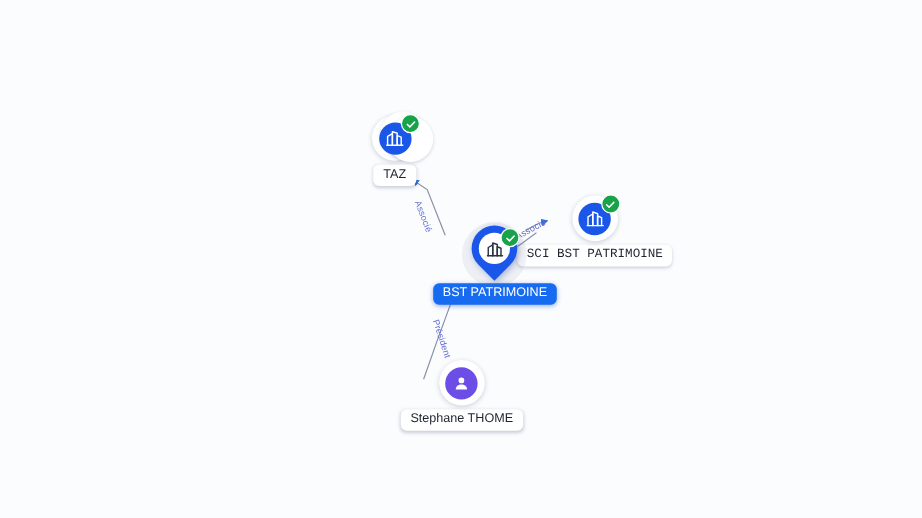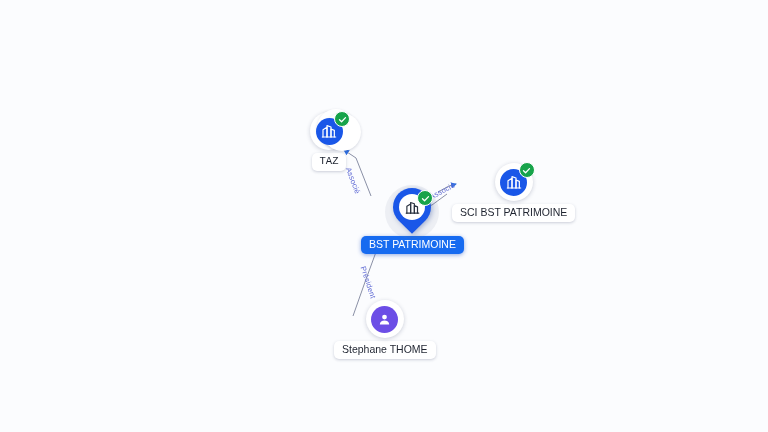--- a/index.html
+++ b/index.html
@@ -186,42 +186,42 @@
 
     <path d="M 341,145 L 346,150" fill="none" stroke="#8a90a6" stroke-width="1"></path>
   </svg>
 
   <div class="edge-label" style="left:348px; top:163px; transform: rotate(69deg);">Associé</div>
 
   <div class="edge-label" style="left:430px; top:193px; transform: rotate(-28deg);">Associé</div>
 
   <div class="edge-label" style="left:363px; top:262px; transform: rotate(72deg);">Président</div>
 
-  <div class="node" style="left:310px; top:112px;font-family:Liberation Mono, monospace;">
+  <div class="node" style="left:310px; top:96px;">
     <div class="circle-node">
       <div class="stack s1"></div>
       <div class="stack s2"></div>
       <div class="disc company" style="position:relative; z-index:3;">
         <svg width="16" height="16" viewBox="0 0 24 24" fill="none">
           <path d="M3 21V10l6-3.5V21" stroke="#ffffff" stroke-width="1.8" stroke-linejoin="round" stroke-linecap="round"></path>
           <path d="M9 21V4l6 2v15" stroke="#ffffff" stroke-width="1.8" stroke-linejoin="round" stroke-linecap="round"></path>
           <path d="M15 21V9l5 2v10" stroke="#ffffff" stroke-width="1.8" stroke-linejoin="round" stroke-linecap="round"></path>
           <path d="M2 21h20" stroke="#ffffff" stroke-width="1.8" stroke-linecap="round"></path>
         </svg>
       </div>
       <div class="badge-check">
         <svg width="9" height="9" viewBox="0 0 24 24" fill="none">
           <path d="M4 12.5l5.5 5.5L20 7" stroke="#ffffff" stroke-width="3.4" stroke-linecap="round" stroke-linejoin="round"></path>
         </svg>
       </div>
     </div>
     <div class="node-label">TAZ</div>
   </div>
 
-  <div class="node" style="left:452px; top:163px;">
+  <div class="node" style="left:431px; top:163px;font-family:Liberation Mono, monospace;">
     <div class="circle-node">
       <div class="disc company">
         <svg width="16" height="16" viewBox="0 0 24 24" fill="none">
           <path d="M3 21V10l6-3.5V21" stroke="#ffffff" stroke-width="1.8" stroke-linejoin="round" stroke-linecap="round"></path>
           <path d="M9 21V4l6 2v15" stroke="#ffffff" stroke-width="1.8" stroke-linejoin="round" stroke-linecap="round"></path>
           <path d="M15 21V9l5 2v10" stroke="#ffffff" stroke-width="1.8" stroke-linejoin="round" stroke-linecap="round"></path>
           <path d="M2 21h20" stroke="#ffffff" stroke-width="1.8" stroke-linecap="round"></path>
         </svg>
       </div>
       <div class="badge-check">

